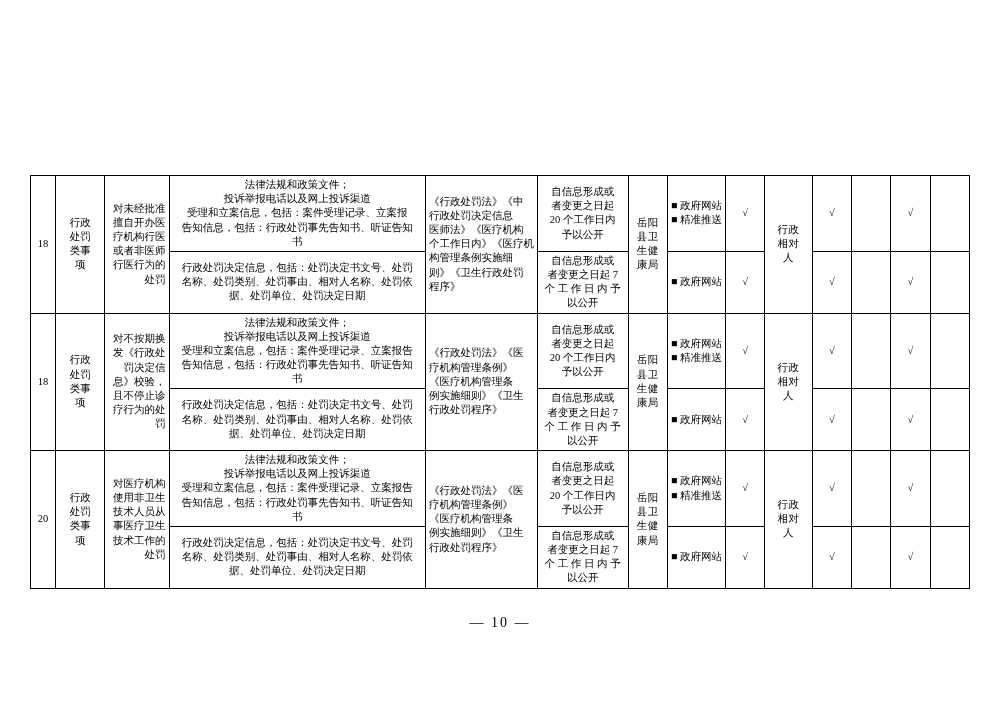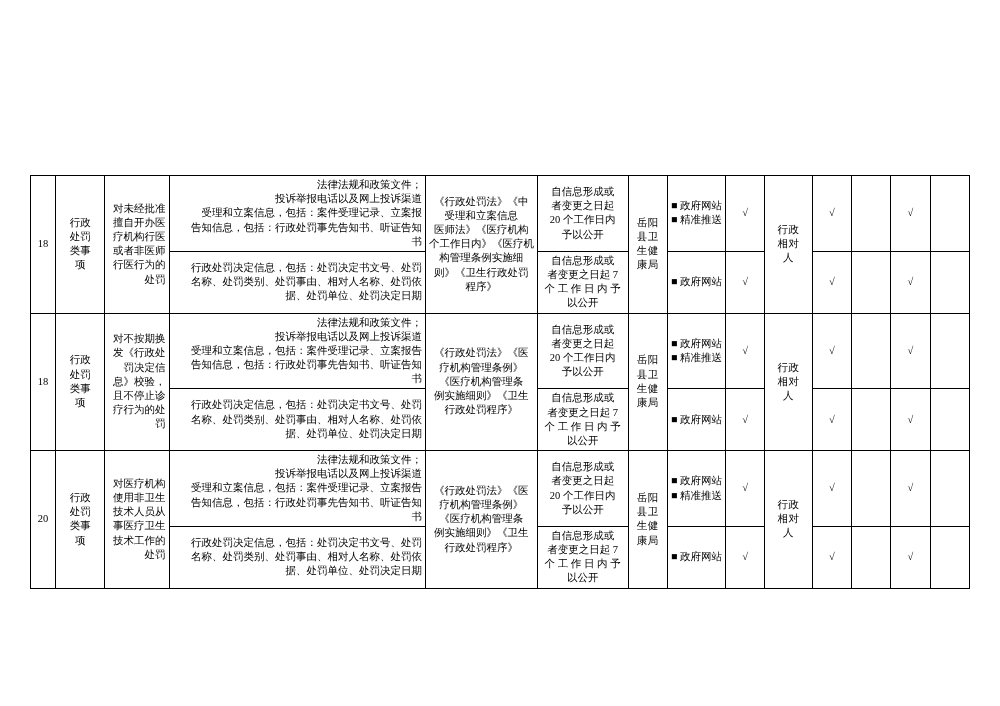--- a/index.html
+++ b/index.html
@@ -33,22 +33,22 @@
     border: 1px solid #000000;
     vertical-align: middle;
     padding: 2px 3px;
     font-size: 10.5px;
     line-height: 1.35;
     font-family: "Liberation Serif", serif;
   }
   .c-idx   { width: 24px;  text-align: center; margin-left: 48px; }
   .c-type  { width: 48px;  text-align: center; }
   .c-item  { width: 62px;  text-align: right; }
-  .c-cont  { width: 248px; text-align: right; }
-  .c-basis { width: 108px; text-align: center; }
+  .c-cont  { width: 248px; text-align: center; }
+  .c-basis { width: 108px; text-align: left; }
   .c-time  { width: 88px;  text-align: center; }
   .c-org   { width: 38px;  text-align: center; }
   .c-chan  { width: 56px;  text-align: left; margin-left: 27px; }
   .c-ck    { width: 38px;  text-align: center; }
   .c-obj   { width: 46px;  text-align: center; }
 
   .vtext {
     display: block;
     text-align: center;
     letter-spacing: 0.5px;
@@ -103,21 +103,21 @@
           <td class="c-item" rowspan="2">对未经批准擅自开办医疗机构行医或者非医师行医行为的处罚</td>
           <td class="c-cont">
             <span class="chan-line">法律法规和政策文件；</span>
             <span class="chan-line">投诉举报电话以及网上投诉渠道</span>
             <span class="chan-line">受理和立案信息，包括：案件受理记录、立案报</span>
             <span class="chan-line">告知信息，包括：行政处罚事先告知书、听证告知</span>
             <span class="chan-line">书</span>
           </td>
           <td class="c-basis" rowspan="2">
             <span class="chan-line">《行政处罚法》《中</span>
-            <span class="chan-line">受理和立案信息</span>
+            <span class="chan-line">行政处罚决定信息</span>
             <span class="chan-line">医师法》《医疗机构</span>
             <span class="chan-line">个工作日内》《医疗机</span>
             <span class="chan-line">构管理条例实施细</span>
             <span class="chan-line">则》《卫生行政处罚</span>
             <span class="chan-line">程序》</span>
           </td>
           <td class="c-time">
             <span class="chan-line">自信息形成或</span>
             <span class="chan-line">者变更之日起</span>
             <span class="chan-line">20 个工作日内</span>
@@ -303,14 +303,15 @@
           </td>
           <td class="c-ck check">√</td>
           <td class="c-ck check">√</td>
           <td class="c-ck check"></td>
           <td class="c-ck check">√</td>
           <td class="c-ck check"></td>
         </tr>
       </tbody>
   </table>
 
+  <div class="pagenum">— 10 —</div>
 
 </div>
 
 </body></html>

